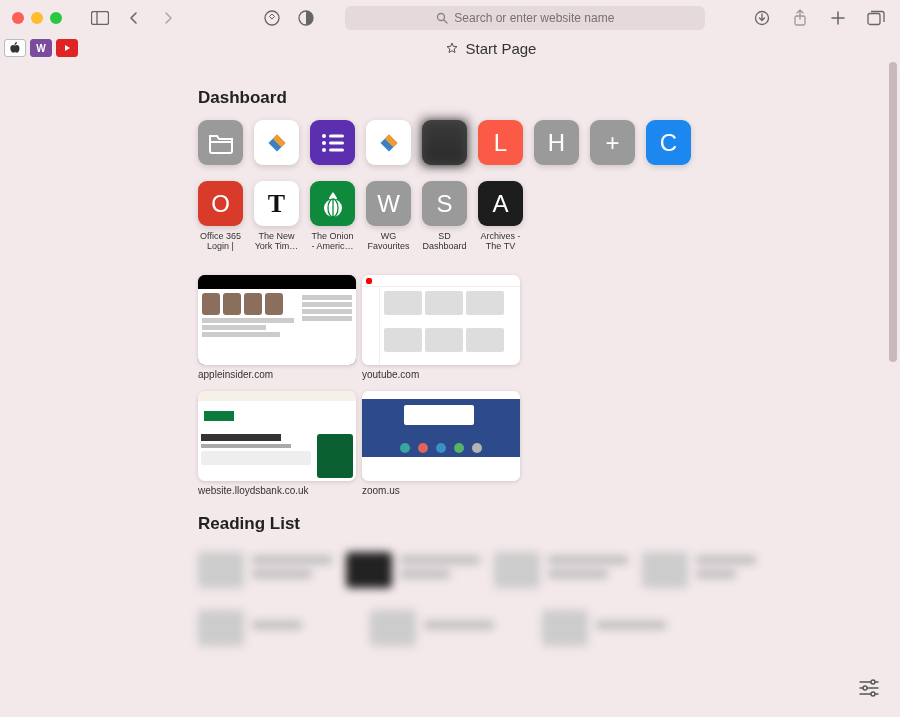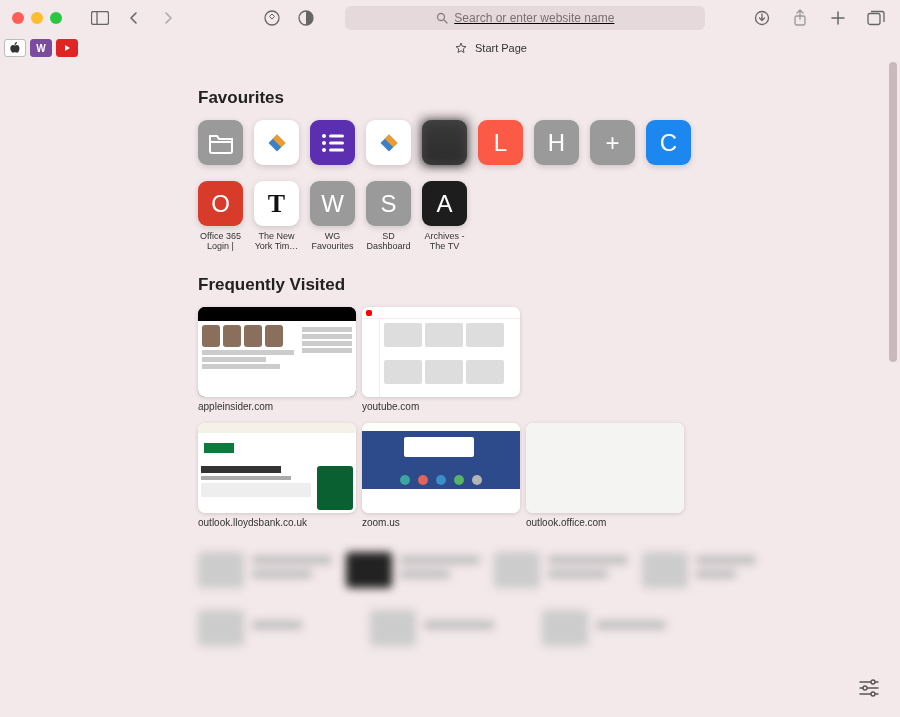--- a/index.html
+++ b/index.html
@@ -1,27 +1,27 @@
 <!DOCTYPE html>
 <html><head>
   <meta charset="utf-8">
   <style>
     * { margin:0; padding:0; box-sizing:border-box; font-family:-apple-system,BlinkMacSystemFont,"Helvetica Neue",sans-serif; }
     body { width:900px; height:717px; background:#f3e8ea; overflow:hidden; position:relative; }
-    .toolbar { height:36px; display:flex; align-items:center; padding:0 12px; gap:10px;text-decoration:underline; }
+    .toolbar { height:36px; display:flex; align-items:center; padding:0 12px; gap:10px; }
     .traffic { display:flex; gap:7px; }
     .tl { width:12px; height:12px; border-radius:50%; }
     .vsep { width:6px; }
     .tb-btn { width:24px; height:24px; display:flex; align-items:center; justify-content:center; color:#555; }
     .tb-spacer { flex:0 0 60px; }
     .urlbar { flex:0 0 360px; height:24px; margin:0 auto; background:#e6d9db; border-radius:6px; display:flex; align-items:center; justify-content:center; gap:6px; font-size:12px; color:#7a6f71; }
     .toolbar-right { margin-left:auto; display:flex; gap:14px; }
     .favbar { height:24px; display:flex; align-items:center; padding-left:4px; gap:4px; }
     .favtab { width:22px; height:18px; border:1px solid #bbb; border-radius:3px; display:flex; align-items:center; justify-content:center; font-size:10px; }
-    .favcenter { flex:1; display:flex; align-items:center; justify-content:center; gap:8px; font-size:11px; color:#333; }
+    .favcenter { flex:1; display:flex; align-items:center; justify-content:center; gap:8px; font-size:15px; color:#333; }
     .scrolltrack { position:absolute; right:2px; top:62px; width:10px; height:640px; }
     .scrollthumb { width:8px; height:300px; background:#c9b9bc; border-radius:4px; margin-left:1px; }
     .content { padding:28px 0 0 198px; width:700px; }
     .section-title { font-size:17px; font-weight:700; color:#222; margin-bottom:12px; }
     .fav-grid { display:flex; gap:11px; flex-wrap:wrap; width:520px; }
     .fav-item { width:45px; display:flex; flex-direction:column; align-items:center; }
     .fav-tile { width:45px; height:45px; border-radius:9px; display:flex; align-items:center; justify-content:center; font-size:24px; font-weight:500; color:#fff; box-shadow:0 2px 6px rgba(0,0,0,0.15); }
     .fav-label { font-size:9px; color:#333; text-align:center; margin-top:5px; line-height:1.15; max-height:22px; overflow:hidden; }
     .row2 { margin-top:16px; }
     .freq-row { display:flex; gap:14px; margin-bottom:11px; }
@@ -160,21 +160,21 @@
       </svg>
     <span>Start Page</span>
   </div>
 </div>
 
 <div class="scrolltrack">
     <div class="scrollthumb"></div>
   </div>
 
 <div class="content">
-  <div class="section-title">Favourites</div>
+  <div class="section-title">Dashboard</div>
   <div class="fav-grid" id="favrow1">
       <div class="fav-item">
         <div class="fav-tile" style="background: rgb(154, 154, 154);">
           <svg width="26" height="22" viewBox="0 0 26 22">
             <path d="M2 4h7l2 3h13v12a2 2 0 0 1-2 2H4a2 2 0 0 1-2-2V4z" fill="none" stroke="#fff" stroke-width="2"></path>
             <line x1="2" y1="10" x2="24" y2="10" stroke="#fff" stroke-width="2"></line>
           </svg>
         </div>
       </div>
       <div class="fav-item">
@@ -244,41 +244,55 @@
         </div>
         <div class="fav-label">Office 365 Login | Mi…</div>
       </div>
       <div class="fav-item">
         <div class="fav-tile" style="background: rgb(255, 255, 255); color: rgb(51, 51, 51);">
           <span style="font-family:Georgia,serif;font-weight:900;color:#111;font-size:26px">T</span>
         </div>
         <div class="fav-label">The New York Tim…</div>
       </div>
       <div class="fav-item">
+        <div class="fav-tile" style="background: rgb(15, 138, 60);">
+          <svg width="26" height="30" viewBox="0 0 26 30">
+            <g fill="#fff">
+              <ellipse cx="13" cy="19" rx="9" ry="9"></ellipse>
+              <path d="M13 3c-2 3-4 5-4 7h8c0-2-2-4-4-7z"></path>
+            </g>
+            <g stroke="#0f8a3c" stroke-width="1.3" fill="none">
+              <ellipse cx="13" cy="19" rx="5" ry="9"></ellipse>
+              <line x1="13" y1="10" x2="13" y2="28"></line>
+            </g>
+          </svg>
+        </div>
+        <div class="fav-label">The Onion - Americ…</div>
+      </div>
+      <div class="fav-item">
         <div class="fav-tile" style="background: rgb(154, 154, 154);">
           <span>W</span>
         </div>
         <div class="fav-label">WG Favourites</div>
       </div>
       <div class="fav-item">
         <div class="fav-tile" style="background: rgb(154, 154, 154);">
           <span>S</span>
         </div>
         <div class="fav-label">SD Dashboard</div>
       </div>
       <div class="fav-item">
         <div class="fav-tile" style="background: rgb(29, 29, 29);">
           <span>A</span>
         </div>
         <div class="fav-label">Archives - The TV C…</div>
       </div>
     </div>
 
   <div class="section2">
-    <div class="section-title">Frequently Visited</div>
     <div id="freq">
         <div class="freq-row">
           <div class="freq-item">
             <div class="freq-thumb">
               <div class="t-ai">
                 <div class="bar"></div>
                 <div class="body">
                   <div class="left">
                     <div class="watches">
                       <div class="w"></div>
@@ -334,52 +348,47 @@
                 <div class="body">
                   <div class="left">
                     <div class="h"></div>
                     <div class="txt" style="height:4px;background:#aaa;width:90px;margin-bottom:3px"></div>
                     <div style="height:14px;background:#eee;width:110px;border-radius:2px"></div>
                   </div>
                   <div class="right"></div>
                 </div>
               </div>
             </div>
-            <div class="freq-label">outlook.lloydsbank.co.uk</div>
+            <div class="freq-label">website.lloydsbank.co.uk</div>
           </div>
           <div class="freq-item">
             <div class="freq-thumb">
               <div class="t-zm">
                 <div class="top"></div>
                 <div class="hero">
                   <div class="modal"></div>
                   <div class="dots">
                     <div class="dot" style="background:#3aa6a0"></div>
                     <div class="dot" style="background:#e0645a"></div>
                     <div class="dot" style="background:#3a8fc8"></div>
                     <div class="dot" style="background:#58b368"></div>
                     <div class="dot" style="background:#b4b4b4"></div>
                   </div>
                 </div>
                 <div class="foot"></div>
               </div>
             </div>
             <div class="freq-label">zoom.us</div>
           </div>
-          <div class="freq-item">
-            <div class="freq-thumb">
-              <div class="t-ol" style="width:100%;height:100%"></div>
-            </div>
-            <div class="freq-label">outlook.office.com</div>
-          </div>
         </div>
       </div>
   </div>
 
   <div class="section3">
+    <div class="section-title">Reading List</div>
     <div class="reading-row">
       <div class="reading-item">
           <div class="ri-thumb"></div>
           <div class="ri-lines">
             <div class="ri-line" style="width:80px"></div>
             <div class="ri-line" style="width:60px"></div>
           </div>
         </div>
       <div class="reading-item">
           <div class="ri-thumb" style="background:#222"></div>

